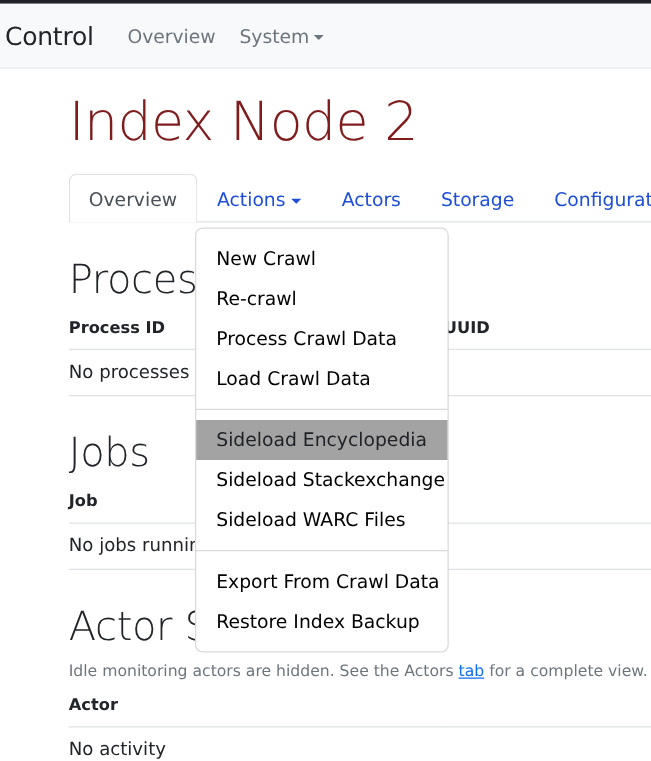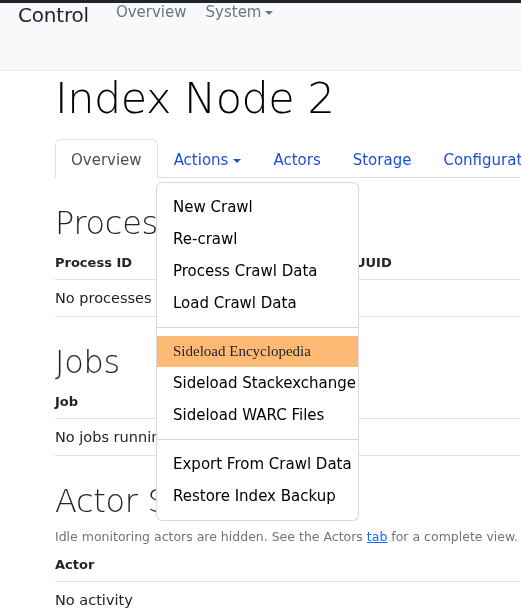--- a/index.html
+++ b/index.html
@@ -20,26 +20,26 @@
   
   .top-strip {
     position: absolute; top: 0; left: 0;
     width: 521px; height: 3px;
     background: #212529;
   }
 
   
   .navbar {
     position: absolute; top: 3px; left: 0;
-    width: 521px; height: 68px;
+    width: 521px; height: 52px;
     background: #f8f9fa;
     border-bottom: 1px solid #e9ecef;
     display: flex;
-    align-items: flex-start;
-    padding-left: 18px;
+    align-items: center;
+    padding-left: 4px;
   }
   .brand {
     font-size: 20px;
     color: #212529;
     font-weight: 400;
     letter-spacing: -0.2px;
     margin-right: 27px;
     white-space: nowrap;
   }
   .nav-links {
@@ -68,21 +68,21 @@
   
   .container {
     position: absolute;
     top: 56px; left: 0;
     width: 521px;
     padding-left: 55px;
   }
   .page-title {
     font-size: 43px;
     font-weight: 300;
-    color: #000000;
+    color: #7f1d1d;
     letter-spacing: -0.5px;
     line-height: 1.05;
     margin: 20px 0 0 0;
     white-space: nowrap;
   }
 
   
   .tabs {
     position: relative;
     margin-top: 17px;
@@ -171,23 +171,22 @@
   }
   .menu-item {
     display: block;
     font-size: 15px;
     color: #000000;
     padding: 7px 16px 7px 16px;
     white-space: nowrap;
     background: transparent;
   }
   .menu-item.hovered {
-    background: #fdba74;
+    background: #a3a3a3;
     color: #1e2125;
-    font-family: Liberation Serif, serif;
   }
   .menu-divider {
     height: 0;
     margin: 8px 0;
     border-top: 1px solid rgba(0,0,0,.15);
   }
 </style>
 </head>
 <body>
 

